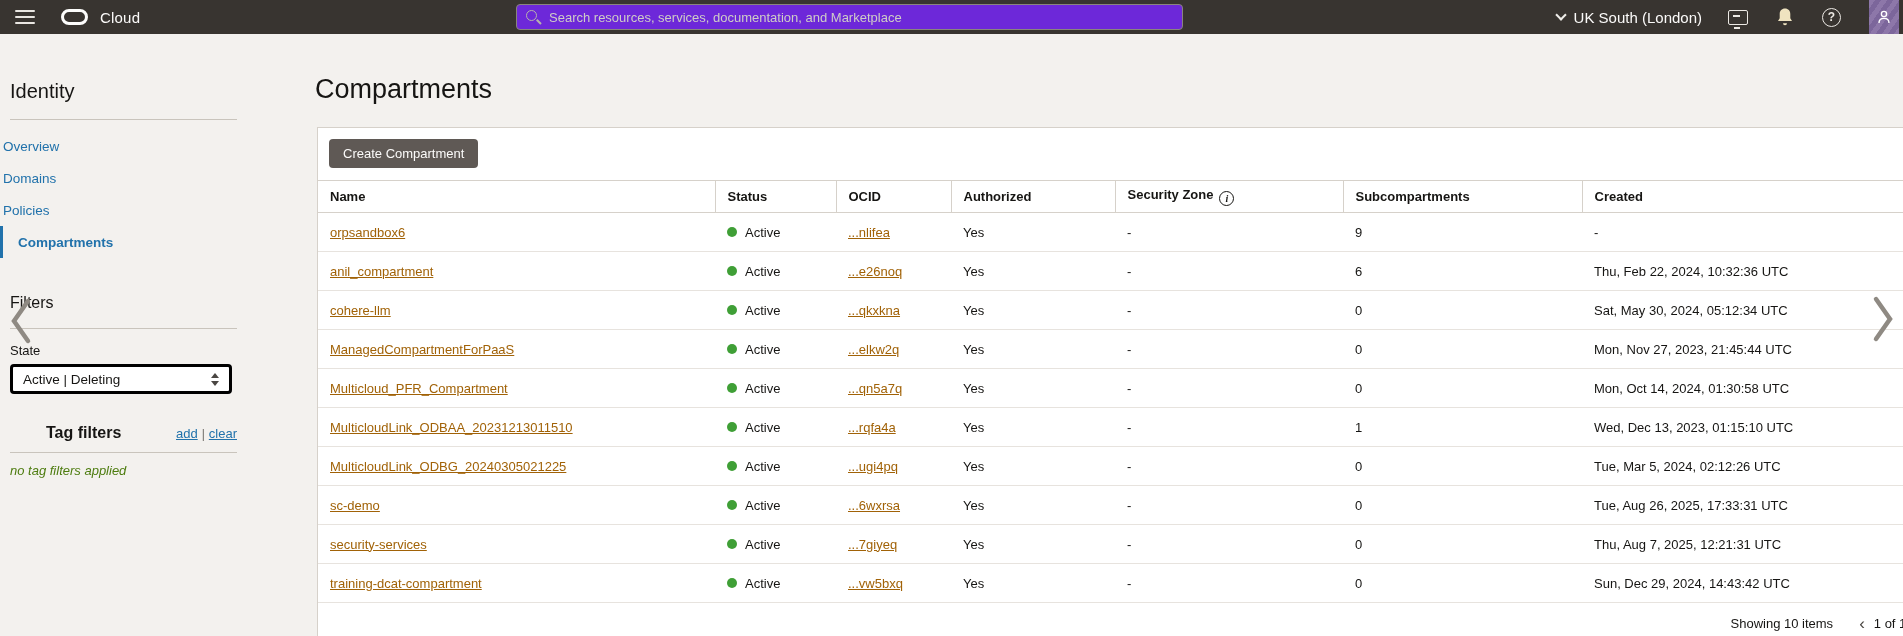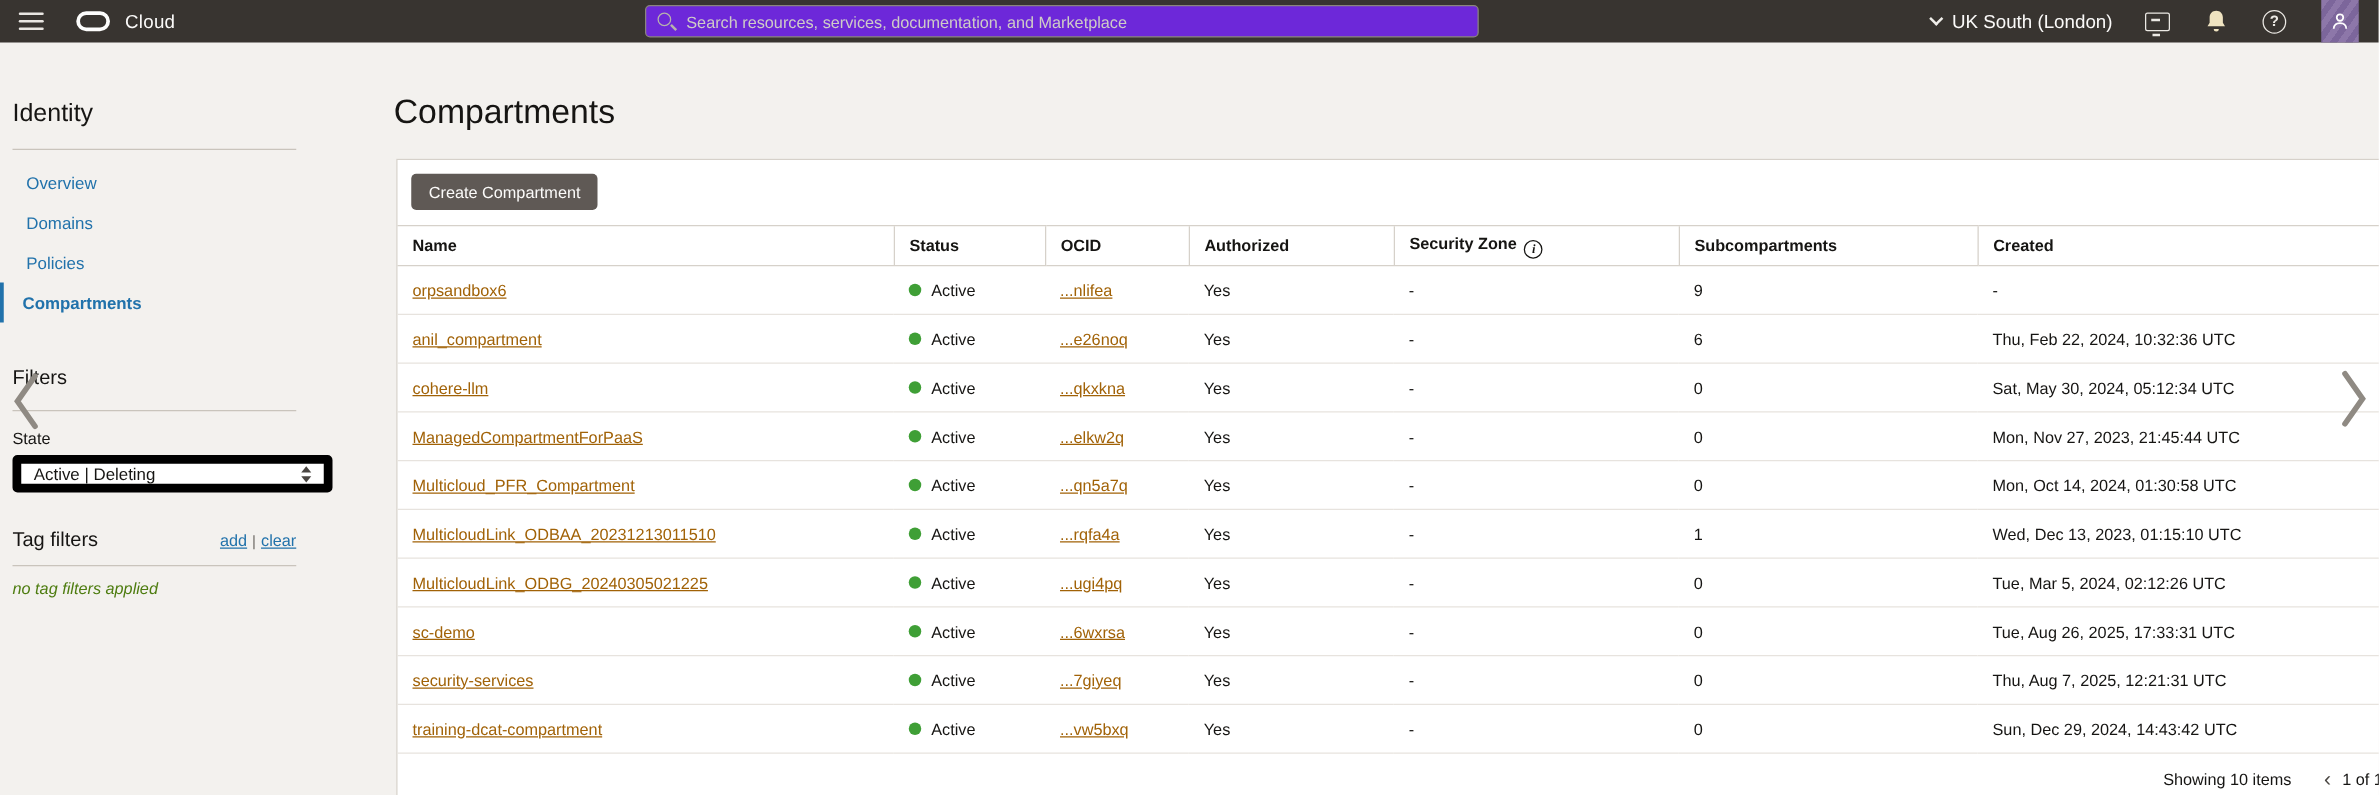--- a/index.html
+++ b/index.html
@@ -23,21 +23,21 @@
 
   .search-wrap { position: absolute; left: 516px; top: 4px; width: 667px; height: 26px; }
   .search-wrap input {
     width: 100%; height: 100%; background: #6d28d9; border: 1px solid #8a857d; border-radius: 4px;
     color: #e8e5e1; font-size: 13px; padding: 0 10px 0 32px; font-family: "Liberation Sans", sans-serif;
   }
   .search-wrap input::placeholder { color: #cfccc7; }
   .mag { position: absolute; left: 10px; top: 6px; width: 11px; height: 11px; border: 1.6px solid #b7b3ac; border-radius: 50%; }
   .mag::after { content: ""; position: absolute; left: 9px; top: 10px; width: 6px; height: 1.6px; background: #b7b3ac; transform: rotate(45deg); }
 
-  .topbar-right { position: absolute; right: 16px; top: 0; height: 34px; display: flex; align-items: center; }
+  .topbar-right { position: absolute; right: 4px; top: 0; height: 34px; display: flex; align-items: center; }
   .region { display: flex; align-items: center; gap: 9px; cursor: pointer; margin-right: 26px; }
   .chev-down { width: 8px; height: 8px; border-left: 2px solid #f0eeea; border-bottom: 2px solid #f0eeea; transform: rotate(-45deg); margin-top: -4px; }
   .region-label { font-size: 15px; color: #fbfaf9; }
   .tb-icon { margin-right: 28px; cursor: pointer; display: flex; align-items: center; justify-content: center; }
   .monitor { width: 20px; height: 15px; border: 1.7px solid #ece9e4; border-radius: 2px; position: relative; }
   .monitor::after { content: ""; position: absolute; left: 5px; bottom: -5px; width: 6px; height: 2px; background: #ece9e4; }
   .monitor::before { content: ""; position: absolute; left: 4px; top: 4px; width: 7px; height: 2px; background: #ece9e4; }
   .help-circle { width: 19px; height: 19px; border: 1.7px solid #ece9e4; border-radius: 50%; color: #ece9e4; font-size: 12px; font-weight: bold; display: flex; align-items: center; justify-content: center; }
   .avatar {
     width: 30px; height: 34px; cursor: pointer;
@@ -47,36 +47,36 @@
 
   
   .content { display: flex; height: 602px; gap: 48px; }
 
   
   .sidebar { width: 261px; flex: 0 0 261px; position: relative; }
   .side-title { font-size: 20px; font-weight: 400; margin: 46px 0 0 10px; color: #161513; }
   .side-hr { border: none; border-top: 1px solid #c9c4bc; margin: 16px 24px 10px 10px; }
   .side-nav { margin-top: 4px; }
   .side-nav-item {
-    display: flex; align-items: center; height: 32px; padding-left: 18px; cursor: pointer;
+    display: flex; align-items: center; height: 32px; cursor: pointer;
     font-size: 13.5px; color: #2172ab; border-left: 3px solid transparent;
   }
   .side-nav-item.active { border-left-color: #2172ab; padding-left: 15px; font-weight: 700; }
   .filters-heading { font-size: 16px; font-weight: 400; margin: 36px 0 0 10px; }
   .state-label { font-size: 13px; margin: 14px 0 6px 10px; }
   .state-select {
-    width: 256px; height: 30px; margin-left: 10px; background: #fff; border: 7px solid #000000; border-radius: 4px;
+    width: 222px; height: 30px; margin-left: 10px; background: #fff; border: 3px solid #000000; border-radius: 4px;
     display: flex; align-items: center; justify-content: space-between; padding: 0 10px; cursor: pointer; font-size: 13.5px;
   }
   .spinner { display: flex; flex-direction: column; gap: 3px; }
   .spinner i { display: block; width: 0; height: 0; border-left: 4px solid transparent; border-right: 4px solid transparent; }
   .spinner .up { border-bottom: 5px solid #4a4642; }
   .spinner .down { border-top: 5px solid #4a4642; }
   .tagfilters-row { display: flex; align-items: baseline; margin: 30px 24px 0 10px; }
-  .tagfilters-heading { font-size: 16px; font-weight: 400; flex: 1; }
+  .tagfilters-heading { font-size: 16px; font-weight: 700; flex: 1; margin-left: 36px; }
   .tag-links { font-size: 13px; }
   .tag-links a { color: #2172ab; text-decoration: underline; cursor: pointer; }
   .tag-sep { color: #6f6b66; margin: 0 4px; font-size: 12px; }
   .side-hr2 { border: none; border-top: 1px solid #c9c4bc; margin: 10px 24px 10px 10px; }
   .empty-msg { font-size: 13px; font-style: italic; color: #4d7c0f; margin-left: 10px; }
 
   
   .main { flex: 1; }
   .page-title { font-size: 27px; font-weight: 400; margin: 40px 0 0 6px; color: #161513; }
   .panel { width: 1621px; margin: 22px 0 0 8px; background: #fff; border: 1px solid #d6d1ca; }

